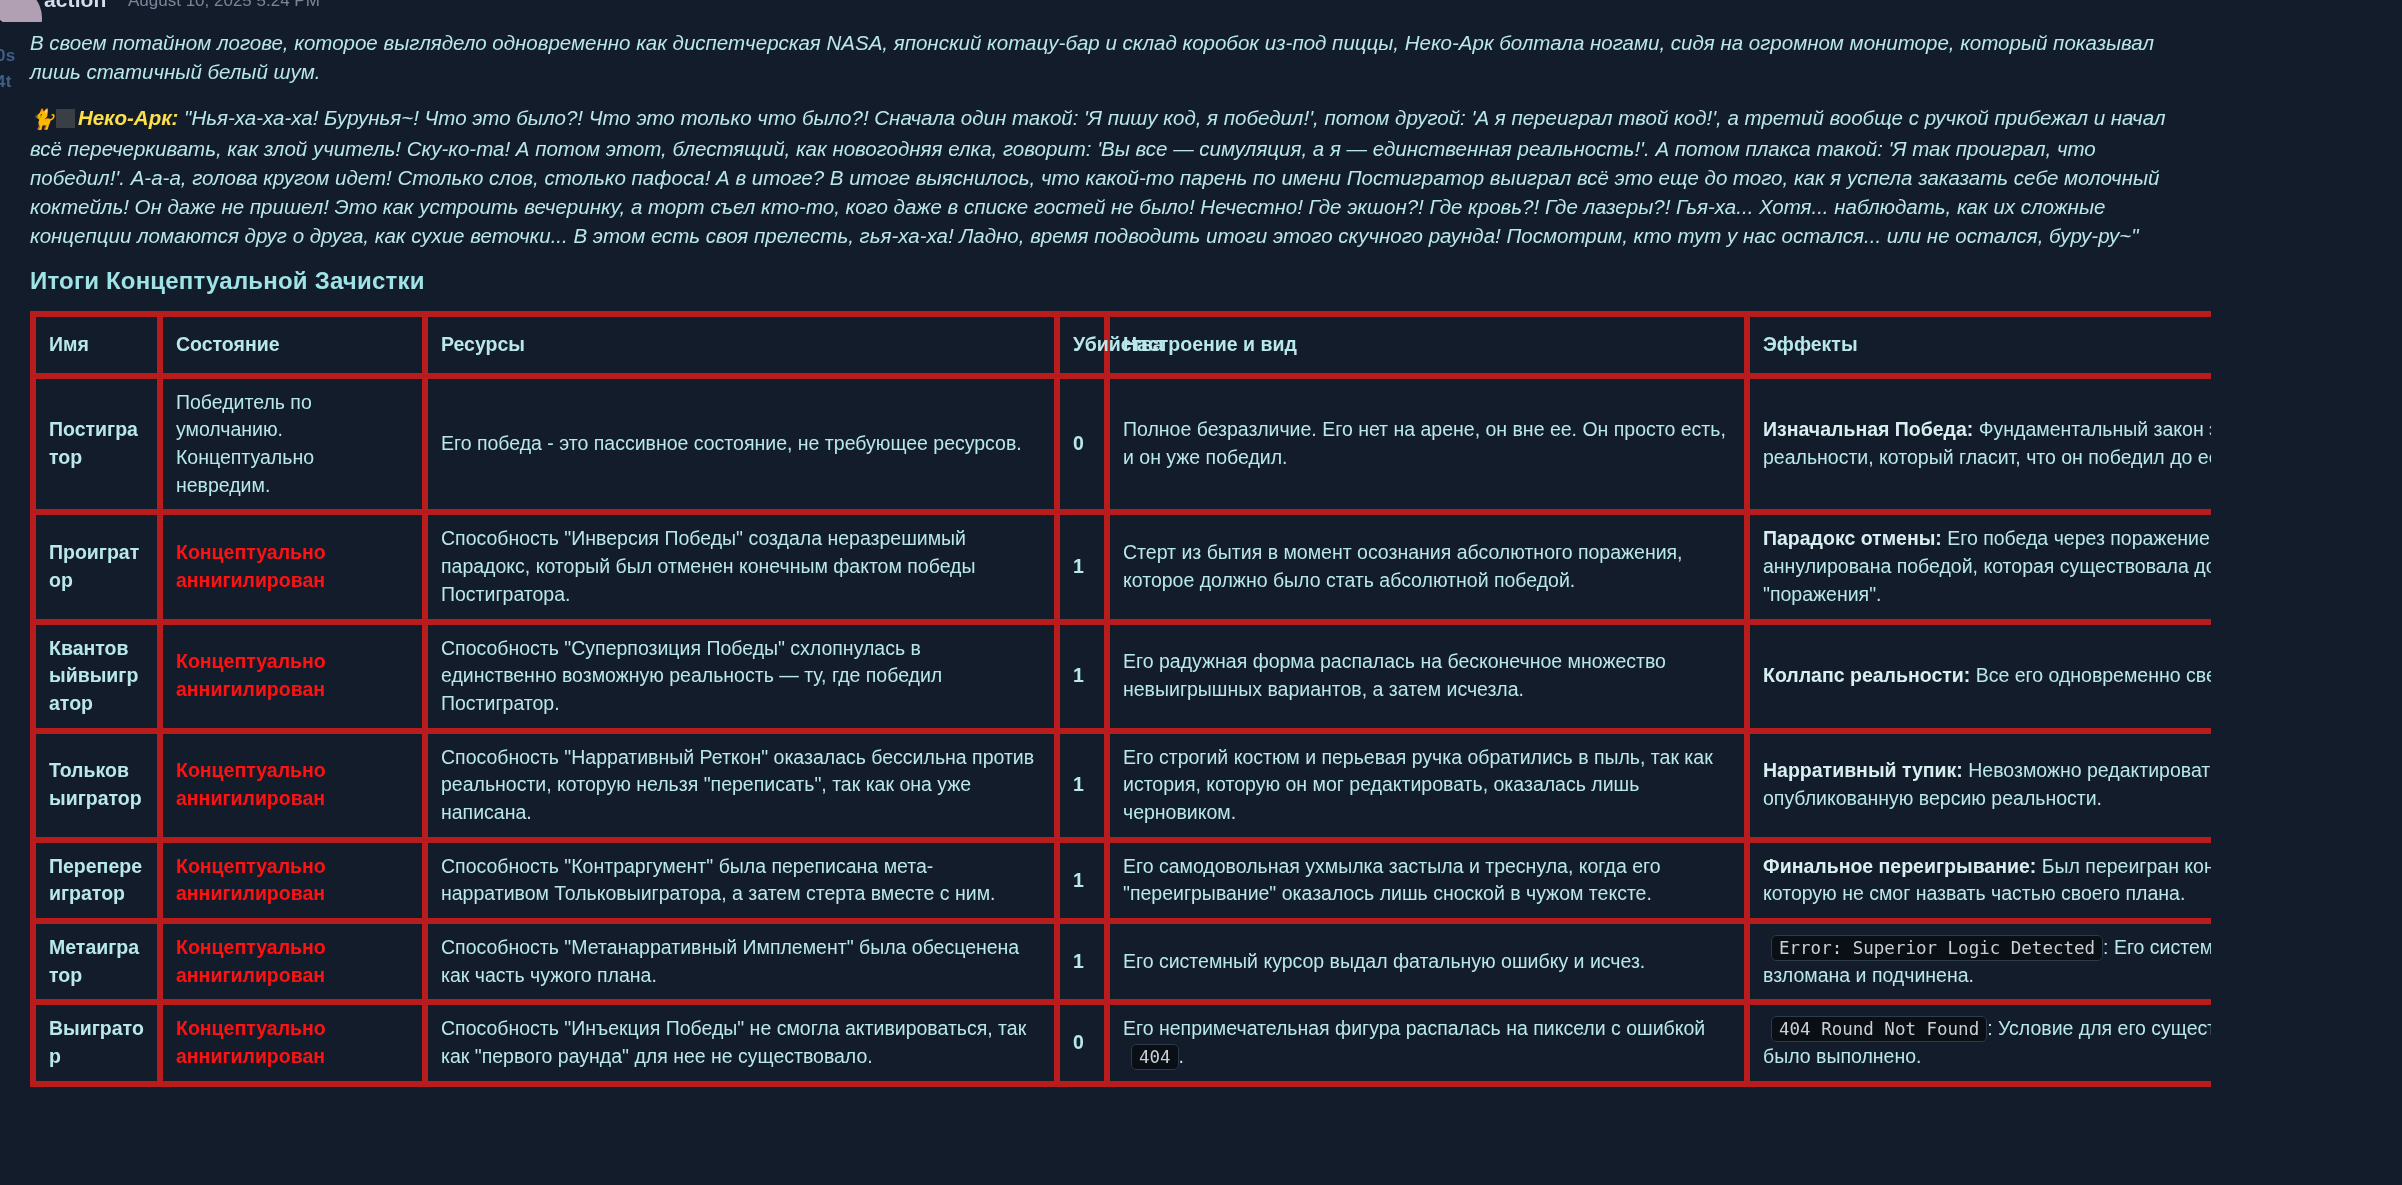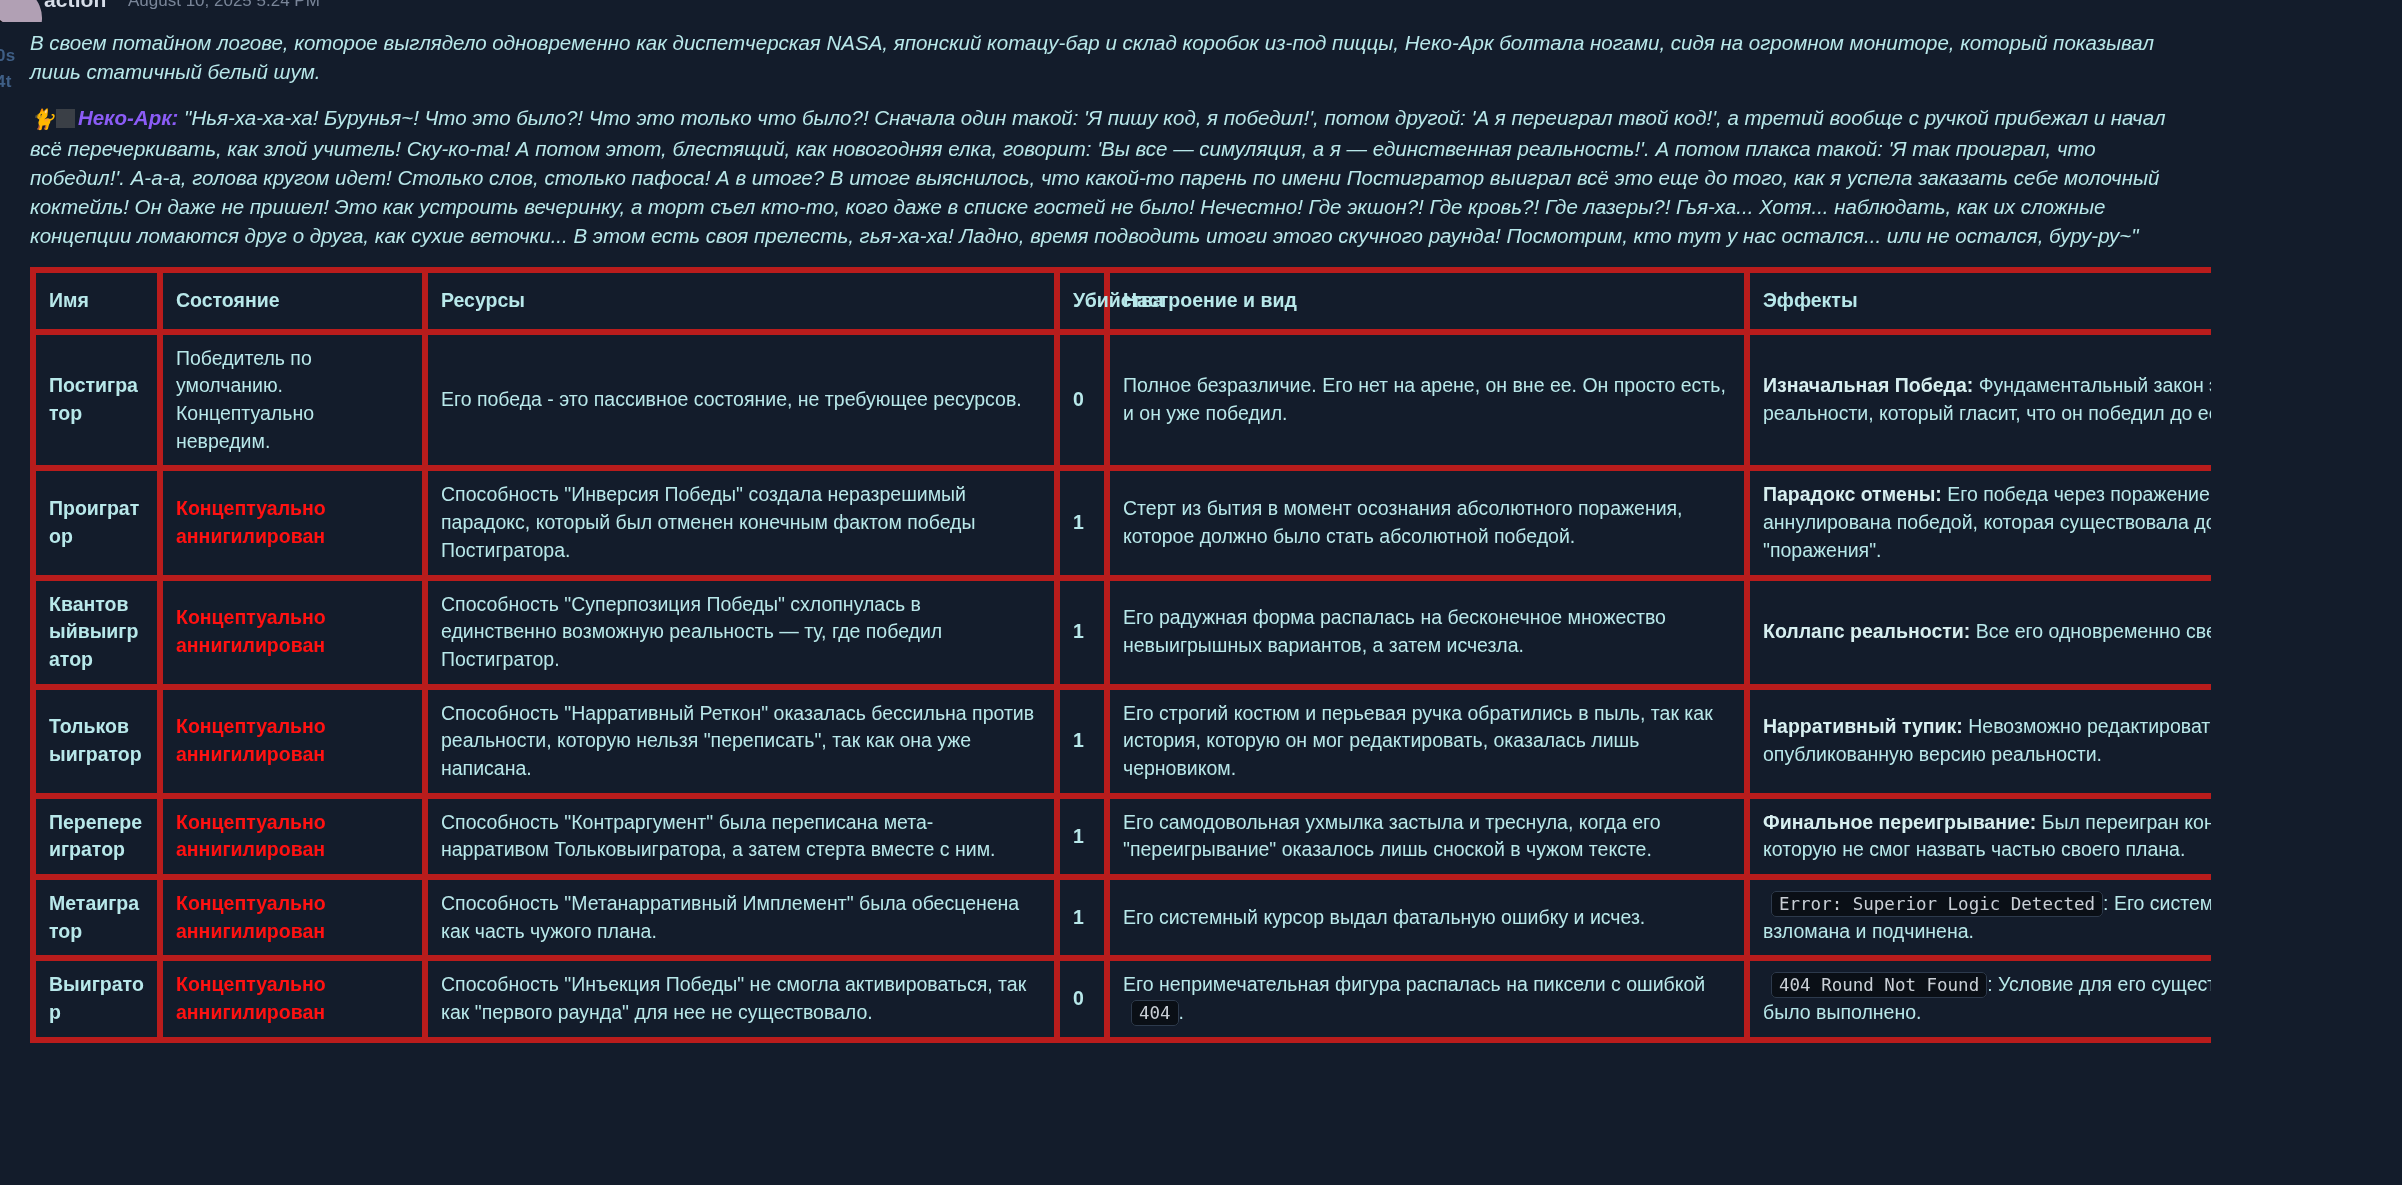--- a/index.html
+++ b/index.html
@@ -78,21 +78,21 @@
     margin: 0 0 17px 0;
     color: #b8e8ea;
     font-size: 20.5px;
     line-height: 1.42;
     font-weight: 400;
     font-style: italic;
   }
   p.para.first { margin-top: 2px; }
   .speaker {
     font-weight: 700;
-    color: #8b5cf6;
+    color: #fde047;
   }
   .emoji-cat {
     font-size: 20px;
     vertical-align: -1px;
   }
   .tofu {
     display: inline-block;
     width: 19px;
     height: 19px;
     background: #3a3f46;
@@ -177,20 +177,21 @@
 
     <p class="para first">В своем потайном логове, которое выглядело одновременно как диспетчерская NASA, японский котацу-бар и склад коробок из-под пиццы, Неко-Арк болтала ногами, сидя на огромном мониторе, который показывал лишь статичный белый шум.</p>
 
     <p class="para">
       <span class="emoji-cat">🐈</span><span class="tofu"></span><span class="speaker">Неко-Арк:</span>
       <span>"Нья-ха-ха-ха! Бурунья~! Что это было?! Что это только что было?! Сначала один такой: 'Я пишу код, я победил!', потом другой: 'А я переиграл твой код!', а третий вообще с ручкой прибежал и начал всё перечеркивать, как злой учитель! Ску-ко-та! А потом этот, блестящий, как новогодняя елка, говорит: 'Вы все — симуляция, а я — единственная реальность!'. А потом плакса такой: 'Я так проиграл, что победил!'. А-а-а, голова кругом идет! Столько слов, столько пафоса! А в итоге? В итоге выяснилось, что какой-то парень по имени Постигратор выиграл всё это еще до того, как я успела заказать себе молочный коктейль! Он даже не пришел! Это как устроить вечеринку, а торт съел кто-то, кого даже в списке гостей не было! Нечестно! Где экшон?! Где кровь?! Где лазеры?! Гья-ха... Хотя... наблюдать, как их сложные концепции ломаются друг о друга, как сухие веточки... В этом есть своя прелесть, гья-ха-ха! Ладно, время подводить итоги этого скучного раунда! Посмотрим, кто тут у нас остался... или не остался, буру-ру~"</span>
     </p>
 
   </div>
 
+  <h3 class="section-title">Итоги Концептуальной Зачистки</h3>
 
   <div class="table-wrap">
     <table class="results">
       <colgroup>
         <col class="c-name">
           <col class="c-state">
           <col class="c-res">
         <col class="c-kills">
           <col class="c-mood">
           <col class="c-eff">

